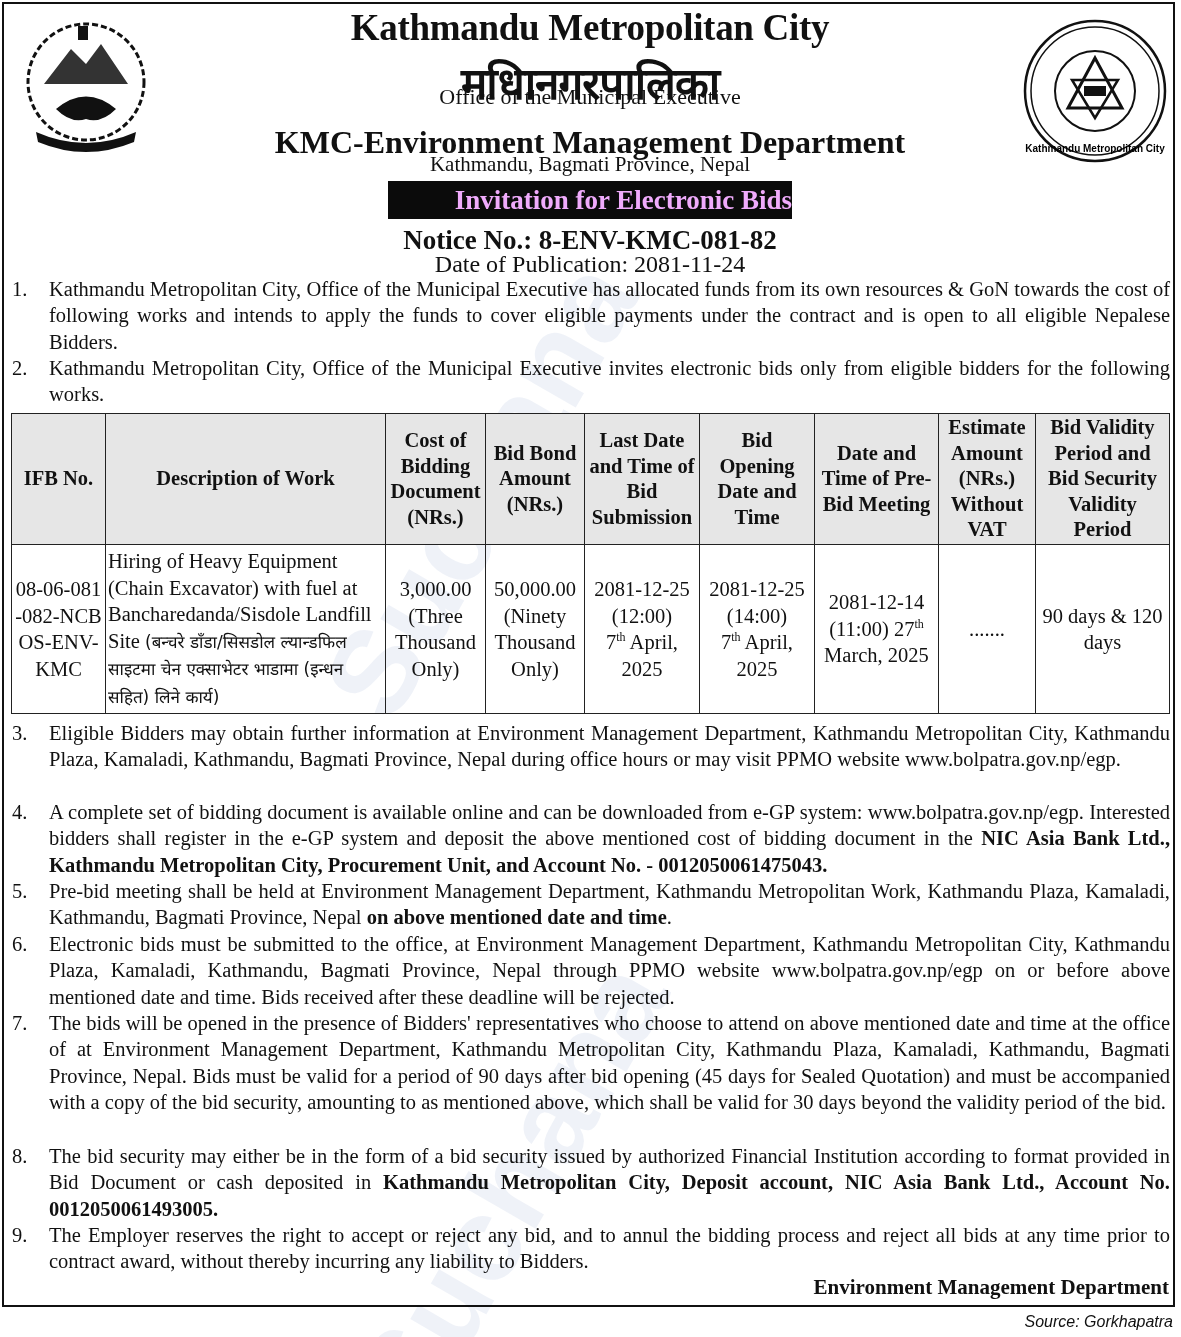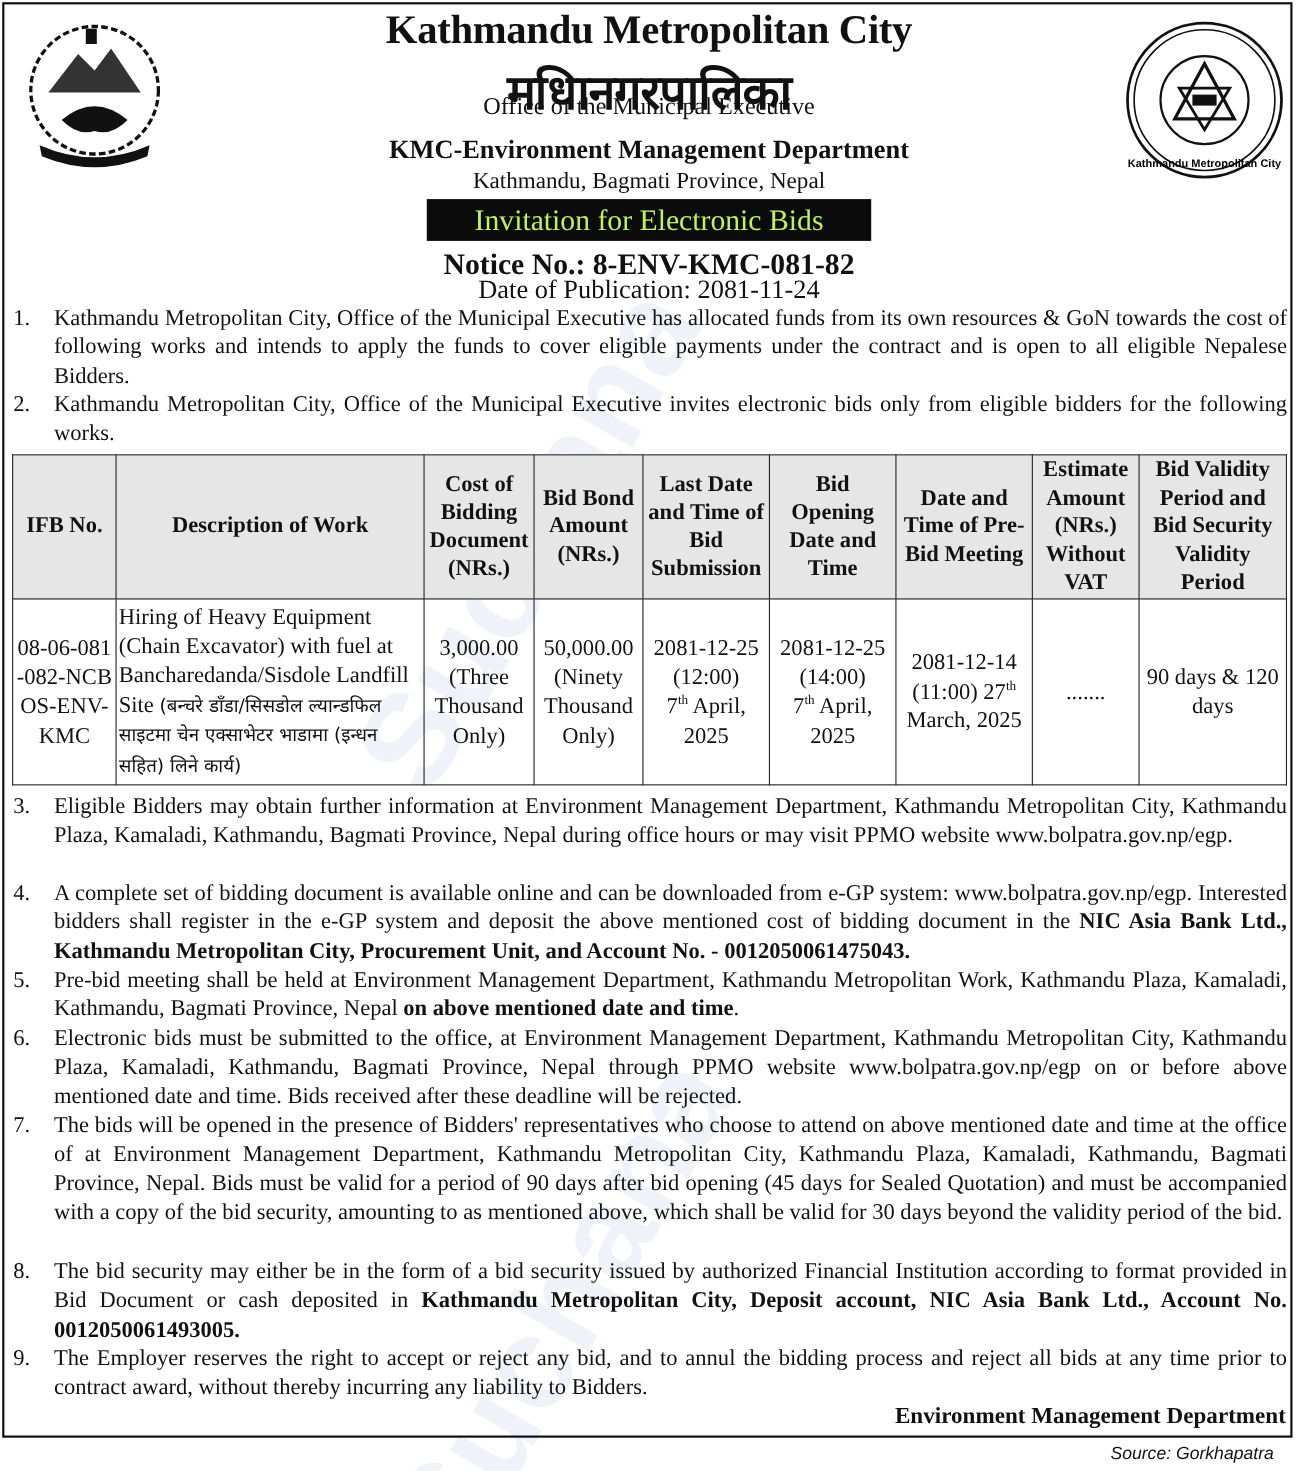--- a/index.html
+++ b/index.html
@@ -6,39 +6,39 @@
   body { width: 1181px; height: 1337px; position: relative; overflow: hidden;
          font-family: "Liberation Serif", "DejaVu Serif", serif; color: #111; }
   .frame { position: absolute; left: 2px; top: 2px; width: 1173px; height: 1305px;
            border: 2px solid #111; box-sizing: border-box; }
   .emblem-left { position: absolute; left: 16px; top: 14px; width: 140px; height: 145px; }
   .emblem-right { position: absolute; left: 1022px; top: 18px; width: 146px; height: 146px; }
   .header { position: absolute; left: 180px; width: 820px; text-align: center; }
   .h-title { top: 6px; font-size: 37px; font-weight: bold; letter-spacing: -0.3px; }
   .h-nepali { top: 52px; font-size: 44px; font-weight: bold; font-family: "DejaVu Sans", sans-serif; letter-spacing: -1px;}
   .h-office { top: 84px; font-size: 22px; font-weight: normal; }
-  .h-dept { top: 124px; font-size: 24px; font-weight: bold; font-family: Liberation Serif, serif; }
+  .h-dept { top: 124px; font-size: 32px; font-weight: bold; font-family: Liberation Serif, serif; }
   .h-addr { top: 152px; font-size: 21px; }
   .banner { position: absolute; left: 388px; top: 181px; width: 404px; height: 38px; background: #0b0b0b;
-            color: #bef264; font-size: 27px; font-weight: normal; text-align: center; line-height: 38px; }
+            color: #f0abfc; font-size: 27px; font-weight: bold; text-align: right; line-height: 38px; }
   .h-notice { top: 225px; font-size: 27px; font-weight: bold; }
   .h-date { top: 251px; font-size: 24px; }
   .para { position: absolute; left: 12px; width: 1158px; font-size: 20.5px; line-height: 26.3px; text-align: justify; }
   .para .num { position: absolute; left: 0; top: 0; }
   .para .txt { margin-left: 37px; display: block; }
   table.bids { position: absolute; left: 11px; top: 413px; width: 1158px; border-collapse: collapse;
                table-layout: fixed; font-size: 20.5px; }
   table.bids th, table.bids td { border: 1.5px solid #222; text-align: center; vertical-align: middle; padding: 0 2px; }
   table.bids th { background: #e6e6e6; font-weight: bold; line-height: 25.5px; height: 130px; }
   table.bids td { line-height: 26.5px; height: 168px; }
   table.bids td.desc { text-align: left; padding-left: 2px; margin-top: 24px; }
   .dev { font-family: "DejaVu Sans", sans-serif; font-size: 17px; }
   sup { font-size: 12px; line-height: 0; }
   .sig { position: absolute; right: 12px; top: 1275px; font-size: 21px; font-weight: bold; text-align: right; }
-  .source { position: absolute; right: 23px; top: 1313px; font-size: 16px; font-style: italic;
+  .source { position: absolute; right: 8px; top: 1313px; font-size: 16px; font-style: italic;
             font-family: "Liberation Sans", sans-serif; }
   .wm { position: absolute; color: rgba(120,150,200,0.12); font-family: "Liberation Sans", sans-serif;
         font-weight: bold; font-size: 120px; transform: rotate(-60deg); pointer-events: none; }
 </style>
 </head>
 <body>
 
 <div class="wm" style="left:230px; top:420px;">Suchana</div>
 <div class="wm" style="left:260px; top:1120px;">Suchana</div>
 

